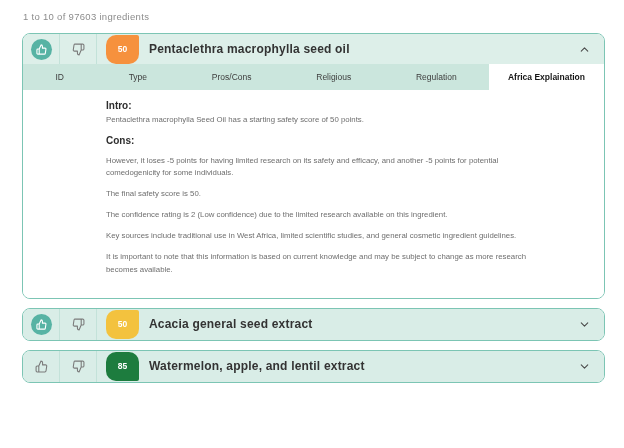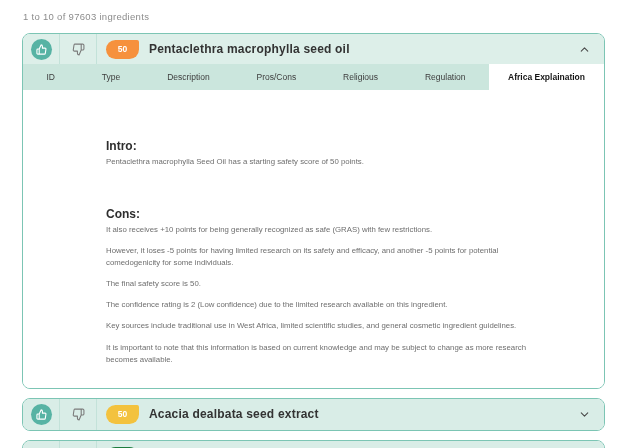--- a/index.html
+++ b/index.html
@@ -13,40 +13,40 @@
 
   .card-header { display: flex; align-items: stretch; background: #DDEFE9; height: 30px; }
   .card.collapsed .card-header { background: #D9EDE7; height: 31px; }
 
   .icon-cell { width: 37px; display: flex; align-items: center; justify-content: center;
                border-right: 1px solid #C3E2D9; flex: 0 0 auto; cursor: pointer; }
   .thumb-circle { width: 21px; height: 21px; border-radius: 50%; background: #57B3A4;
                   display: flex; align-items: center; justify-content: center; }
 
   .title-area { flex: 1; display: flex; align-items: center; gap: 10px; padding-left: 9px; min-width: 0; }
-  .badge { min-width: 33px; height: 19px; padding: 8px 7px; display: flex; align-items: center; justify-content: center;
+  .badge { min-width: 33px; height: 29px; padding: 8px 7px; display: flex; align-items: center; justify-content: center;
            color: #fff; font-weight: bold; font-size: 8.5px; flex: 0 0 auto; }
   .badge.orange { background: #F6913D; border-radius: 10px 2px 10px 10px; }
   .badge.yellow { background: #F3C23E; border-radius: 10px 2px 10px 10px; }
   .badge.green  { background: #1D7C3E; border-radius: 10px 10px 2px 10px; }
   .card-title { font-size: 12px; font-weight: bold; color: #333333; letter-spacing: .2px;
                 white-space: nowrap; overflow: hidden; }
 
   .chevron-cell { width: 40px; display: flex; align-items: center; justify-content: center;
                   flex: 0 0 auto; cursor: pointer; }
 
   .tabbar { display: flex; align-items: stretch; background: #CBE6DD; height: 26px; }
   .tab { flex: 1 1 auto; display: flex; align-items: center; justify-content: center;
          font-size: 8.5px; color: #3D3D3D; white-space: nowrap; padding: 0 4px; cursor: pointer; }
   .tab.active { flex: 0 0 auto; background: #ffffff; font-weight: bold; color: #161616; padding: 0 19px; }
 
   .tab-content { background: #ffffff; padding: 10px 72px 22px 83px; }
   .sec { margin-bottom: 9px; }
   .sec:last-child { margin-bottom: 0; }
-  .sec-h { font-size: 12px; font-weight: bold; color: #2E2E2E; margin-bottom: 3px; margin-top: 39px; }
+  .sec-h { font-size: 10px; font-weight: bold; color: #2E2E2E; margin-bottom: 3px; }
   .sec-b { font-size: 7.8px; color: #6E6E6E; line-height: 1.55; max-width: 432px; }
 
   svg { display: block; }
 </style>
 </head>
 <body>
 
 <div class="page">
 
   <div class="results">1 to 10 of 97603 ingredients</div>
@@ -76,35 +76,33 @@
           <svg width="13" height="13" viewBox="0 0 24 24" fill="none" stroke="#4b4b4b" stroke-width="2" stroke-linecap="round" stroke-linejoin="round">
               <path d="M18 15l-6-6-6 6"></path>
             </svg>
         </span>
       </div>
     </div>
 
     <div class="tabbar">
       <div class="tab">ID</div>
       <div class="tab">Type</div>
-      <div class="tab">Description</div>
       <div class="tab">Pros/Cons</div>
       <div class="tab">Religious</div>
       <div class="tab">Regulation</div>
       <div class="tab active">Africa Explaination</div>
     </div>
 
     <div class="tab-content">
       <div class="sec">
         <div class="sec-h">Intro:</div>
         <div class="sec-b">Pentaclethra macrophylla Seed Oil has a starting safety score of 50 points.</div>
       </div>
       <div class="sec">
         <div class="sec-h">Cons:</div>
-        <div class="sec-b">It also receives +10 points for being generally recognized as safe (GRAS) with few restrictions.</div>
       </div>
       <div class="sec">
         <div class="sec-b">However, it loses -5 points for having limited research on its safety and efficacy, and another -5 points for potential comedogenicity for some individuals.</div>
       </div>
       <div class="sec">
         <div class="sec-b">The final safety score is 50.</div>
       </div>
       <div class="sec">
         <div class="sec-b">The confidence rating is 2 (Low confidence) due to the limited research available on this ingredient.</div>
       </div>
@@ -128,21 +126,21 @@
       </div>
       <div class="icon-cell">
         <span>
           <svg width="13" height="13" viewBox="0 0 24 24" fill="none" stroke="#7a7a7a" stroke-width="2" stroke-linecap="round" stroke-linejoin="round">
               <path d="M10 15v4a3 3 0 0 0 3 3l4-9V2H5.72a2 2 0 0 0-2 1.7l-1.38 9a2 2 0 0 0 2 2.3zM17 2h2.67A2.31 2.31 0 0 1 22 4v7a2.31 2.31 0 0 1-2.33 2H17"></path>
             </svg>
         </span>
       </div>
       <div class="title-area">
         <span class="badge yellow">50</span>
-        <span class="card-title">Acacia dealbata seed extract</span>
+        <span class="card-title">Acacia general seed extract</span>
       </div>
       <div class="chevron-cell">
         <span>
           <svg width="13" height="13" viewBox="0 0 24 24" fill="none" stroke="#4b4b4b" stroke-width="2" stroke-linecap="round" stroke-linejoin="round">
               <path d="M6 9l6 6 6-6"></path>
             </svg>
         </span>
       </div>
     </div>
   </div>

